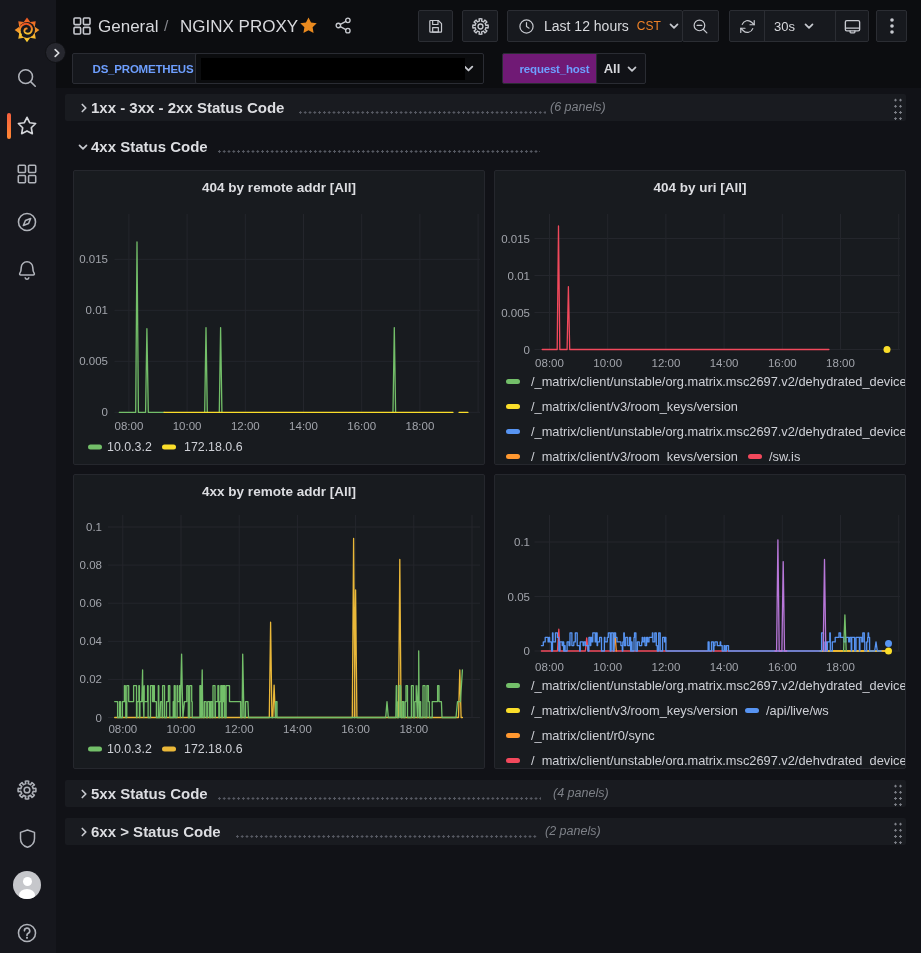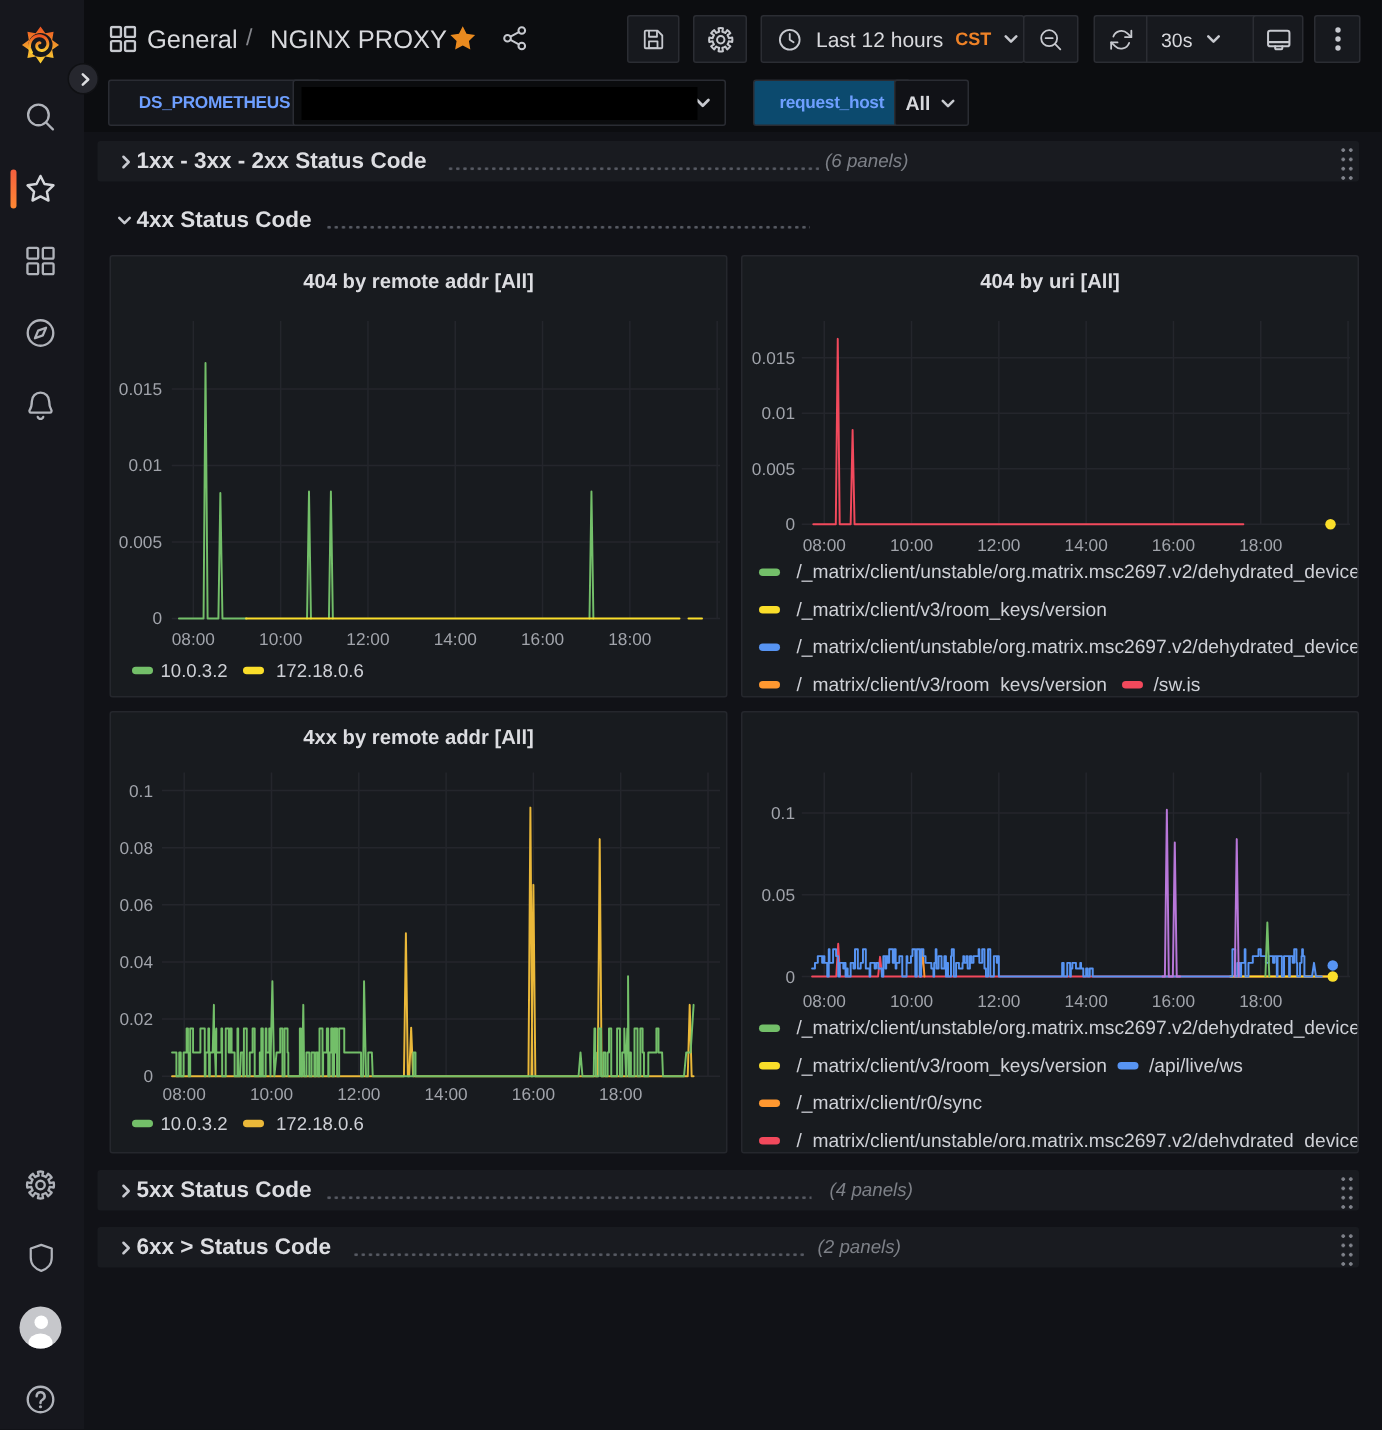--- a/index.html
+++ b/index.html
@@ -70,21 +70,21 @@
   </svg>
 </div>
 <div class="tbtn" style="left:507px;width:176px;justify-content:flex-start;padding-left:10px">
   <svg width="17" height="17" viewBox="0 0 24 24">
         <g class="icon2" stroke-width="2">
     <circle cx="12" cy="12" r="9.3"></circle>
           <path d="M12 6.5V12l3.6 2.4"></path>
   </g>
       </svg>
   <span style="margin-left:9px;font-size:14px">Last 12 hours</span>
-  <span style="margin-left:8px;color:#ef8227;font-weight:700;font-size:12px">CST</span>
+  <span style="margin-left:8px;color:#ef8227;font-weight:400;font-size:12px">CST</span>
   <svg style="margin-left:7px" width="12" height="12" viewBox="0 0 12 12">
         <path class="icon2" d="M2.5 4.3 6 7.8l3.5-3.5"></path>
       </svg>
 </div>
 <div class="tbtn" style="left:682px;width:37px">
   <svg width="17" height="17" viewBox="0 0 24 24">
         <g class="icon2" stroke-width="2">
     <circle cx="10.5" cy="10.5" r="7.5"></circle>
           <line x1="16.2" y1="16.2" x2="21" y2="21"></line>
           <line x1="7.2" y1="10.5" x2="13.8" y2="10.5"></line>
@@ -126,21 +126,21 @@
 
 <div class="vbox" style="left:72px;width:142px;background:#15171c">
       <span class="bluelab">DS_PROMETHEUS</span>
     </div>
 <div class="vbox" style="left:195px;width:289px;background:#0b0c0e;justify-content:flex-end;padding-right:8px">
   <div class="abs" style="left:5px;top:4px;width:264px;height:22px;background:#000"></div>
   <svg width="13" height="13" viewBox="0 0 12 12">
         <path class="icon2" d="M2.5 4.3 6 7.8l3.5-3.5"></path>
       </svg>
 </div>
-<div class="vbox" style="left:502px;width:105px;background:#0c4a6e">
+<div class="vbox" style="left:502px;width:105px;background:#701a75">
       <span class="bluelab">request_host</span>
     </div>
 <div class="vbox" style="left:596px;width:50px;background:#111217">
   <span style="color:#d8d9dd;font-size:13px;font-weight:700">All</span>
   <svg style="margin-left:6px" width="12" height="12" viewBox="0 0 12 12">
         <path class="icon2" d="M2.5 4.3 6 7.8l3.5-3.5"></path>
       </svg>
 </div>
 
 <div id="sidebar" class="abs"></div>

